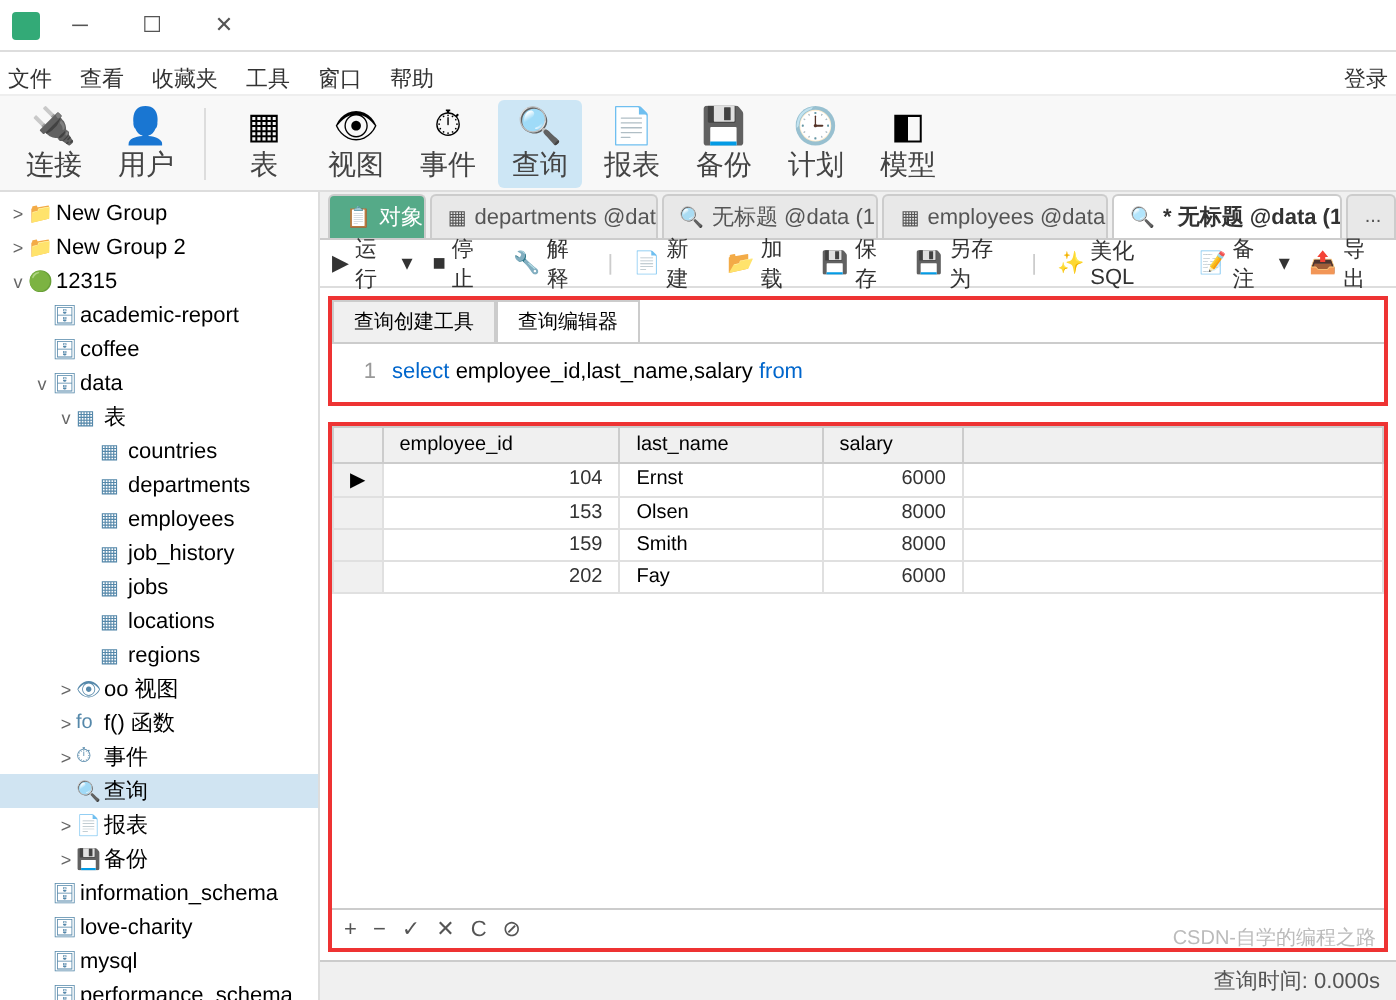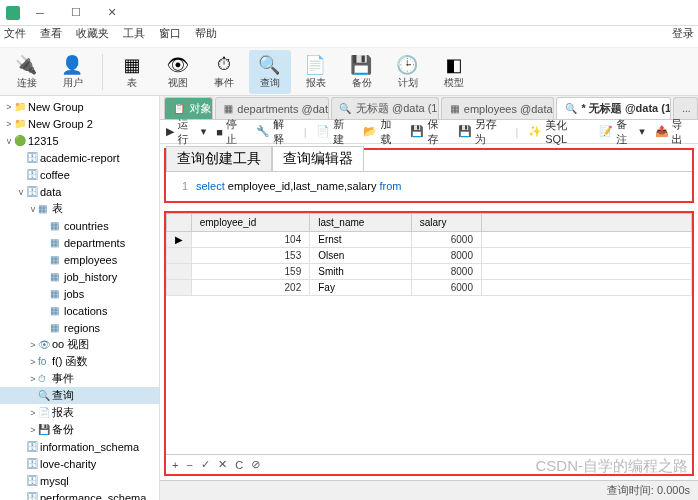--- a/index.html
+++ b/index.html
@@ -2,66 +2,66 @@
 <html><head>
 <meta charset="utf-8">
 <style>
 * { margin: 0; padding: 0; box-sizing: border-box; font-family: "Microsoft YaHei", Arial, sans-serif; font-size: 11px; }
 body { background: #f5f5f5; width: 698px; height: 500px; overflow: hidden; display: flex; flex-direction: column; }
 .titlebar { background: #fff; height: 26px; display: flex; align-items: center; padding: 0 6px; border-bottom: 1px solid #ddd; }
 .titlebar-icon { width: 14px; height: 14px; background: #3a7; border-radius: 2px; margin-right: 6px; }
 .titlebar-text { flex: 1; font-size: 11px; color: #333; }
 .winbtns { display: flex; gap: 8px; }
 .winbtn { width: 28px; height: 20px; display: flex; align-items: center; justify-content: center; color: #555; cursor: pointer; }
-.menubar { background: #fff; height: 22px; display: flex; align-items: flex-start; padding: 0 4px; gap: 14px; border-bottom: 1px solid #eee; }
+.menubar { background: #fff; height: 22px; display: flex; align-items: flex-end; padding: 0 4px; gap: 14px; border-bottom: 1px solid #eee; }
 .menuitem { color: #333; cursor: pointer; }
 .login { margin-left: auto; color: #333; cursor: pointer; }
 .toolbar { background: #f8f8f8; height: 48px; display: flex; align-items: center; padding: 0 6px; gap: 4px; border-bottom: 1px solid #ddd; }
 .toolbtn { display: flex; flex-direction: column; align-items: center; justify-content: center; width: 42px; height: 44px; cursor: pointer; border-radius: 3px; }
 .toolbtn.active { background: #cde6f5; }
 .toolicon { font-size: 18px; height: 22px; display: flex; align-items: center; }
-.toolbtn span.label { font-size: 10px; color: #444; }
+.toolbtn span.label { font-size: 14px; color: #444; }
 .vsep { width: 1px; height: 36px; background: #ddd; margin: 0 4px; }
 .main { flex: 1; display: flex; overflow: hidden; }
 .sidebar { width: 160px; background: #fff; border-right: 1px solid #ddd; overflow-y: auto; padding: 2px 0; }
 .tree-item { display: flex; align-items: center; height: 17px; padding-right: 4px; cursor: pointer; white-space: nowrap; }
 .tree-item.sel { background: #d0e4f2; }
 .tw { display: inline-block; width: 10px; text-align: center; color: #666; font-size: 9px; }
 .ti { display: inline-block; width: 14px; font-size: 10px; }
 .content { flex: 1; display: flex; flex-direction: column; background: #fff; overflow: hidden; }
 .tabs { height: 24px; display: flex; align-items: flex-end; background: #f0f0f0; border-bottom: 1px solid #ccc; padding-left: 4px; gap: 2px; overflow: hidden; }
 .tab { height: 22px; padding: 0 8px; display: flex; align-items: center; gap: 4px; background: #e8e8e8; border: 1px solid #ccc; border-bottom: none; border-radius: 3px 3px 0 0; font-size: 10px; color: #555; cursor: pointer; max-width: 120px; white-space: nowrap; overflow: hidden; }
 .tab.obj { background: #5a8; color: #fff; }
 .tab.active { background: #fff; color: #333; font-weight: bold; }
 .subtoolbar { height: 24px; display: flex; align-items: center; padding: 0 6px; gap: 10px; border-bottom: 1px solid #ddd; font-size: 10px; }
 .subbtn { display: flex; align-items: center; gap: 3px; cursor: pointer; color: #333; }
 .subbtn .si { font-size: 11px; }
 .editor-zone { border: 2px solid #e33; margin: 4px; padding: 0; }
 .subtabs { height: 22px; display: flex; align-items: flex-end; border-bottom: 1px solid #ccc; }
-.subtab { padding: 3px 10px; border: 1px solid #ccc; border-bottom: none; background: #f0f0f0; font-size: 14px; cursor: pointer; }
+.subtab { padding: 3px 10px; border: 1px solid #ccc; border-bottom: none; background: #f0f0f0; font-size: 10px; cursor: pointer; }
 .subtab.active { background: #fff; }
 .code { padding: 6px 4px; font-family: Consolas, monospace; font-size: 13px; line-height: 1.5; background: #fff; }
 .code .ln { color: #999; display: inline-block; width: 18px; text-align: right; margin-right: 8px; }
 .kw { color: #0066cc; }
 .num { color: #009900; }
 .cursor { border-left: 1px solid #000; }
 .results-zone { border: 2px solid #e33; margin: 4px; flex: 1; display: flex; flex-direction: column; overflow: hidden; }
 .restabs { height: 22px; display: flex; border-bottom: 1px solid #ccc; }
 .restab { padding: 3px 14px; border-right: 1px solid #ccc; background: #f0f0f0; font-size: 10px; cursor: pointer; }
 .restab.active { background: #fff; }
 .grid { flex: 1; overflow: auto; }
 .grid table { border-collapse: collapse; width: 100%; }
 .grid th { background: #f0f0f0; border: 1px solid #ccc; padding: 3px 8px; text-align: left; font-weight: normal; font-size: 10px; }
 .grid td { border: 1px solid #e0e0e0; padding: 2px 8px; font-size: 10px; }
 .grid td.num { text-align: right; color: #333; }
 .rowmark { width: 14px; background: #f0f0f0; text-align: center; }
 .gridfoot { height: 20px; display: flex; align-items: center; padding: 0 6px; gap: 8px; border-top: 1px solid #ccc; color: #555; }
 .statusbar { height: 20px; display: flex; align-items: center; padding: 0 8px; background: #f0f0f0; border-top: 1px solid #ccc; font-size: 10px; color: #555; }
 .statusbar .sr { margin-left: auto; }
-.watermark { position: absolute; right: 10px; bottom: 24px; color: #bbb; font-size: 15px; }
+.watermark { position: absolute; right: 10px; bottom: 24px; color: #bbb; font-size: 10px; }
 </style>
 </head>
 <body>
 
 <div class="titlebar">
   <div class="titlebar-icon"></div>
   <div class="winbtns">
     <div class="winbtn">─</div>
     <div class="winbtn">☐</div>
     <div class="winbtn">✕</div>

